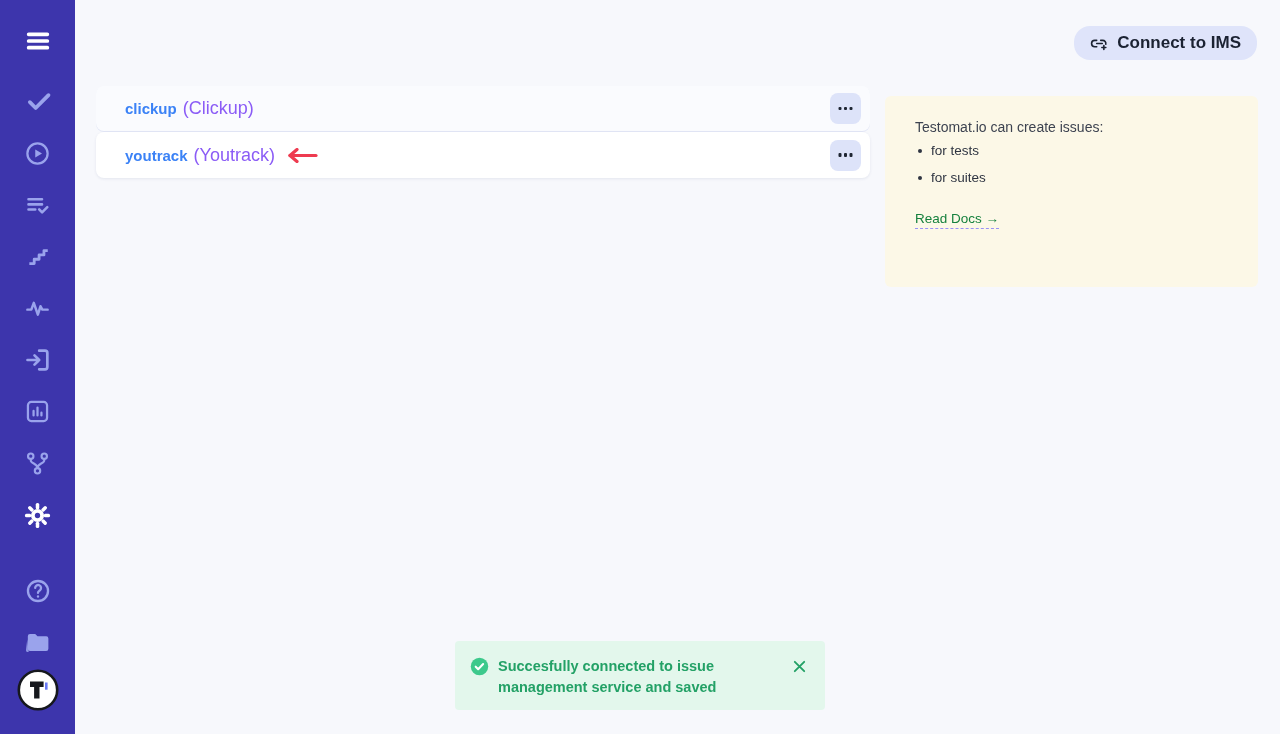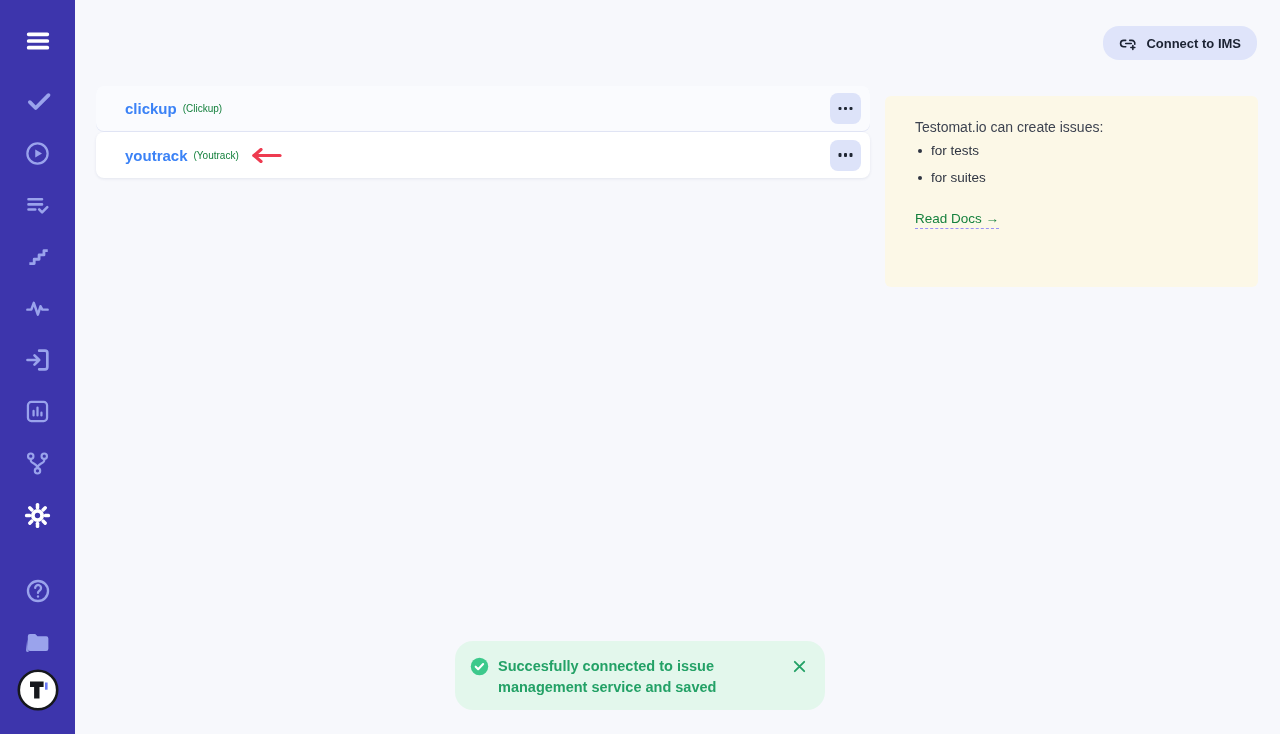--- a/index.html
+++ b/index.html
@@ -30,39 +30,39 @@
     position: absolute; left: 96px; top: 25px;
     font-size: 27px; font-weight: bold; color: #1a2132;
     letter-spacing: 0.2px;
   }
   .connect-btn {
     position: absolute; right: 23px; top: 26px; height: 34px;
     display: flex; align-items: center; gap: 8px;
     background: #dfe4fa; border: none; border-radius: 16px;
     padding: 0 16px; cursor: pointer;
     font-family: "Liberation Sans", sans-serif;
-    font-size: 13px; font-weight: bold; color: #1b2232; margin-left: 16px;
+    font-size: 17px; font-weight: bold; color: #1b2232; margin-left: 16px;
   }
 
   
   .ims-list { position: absolute; left: 96px; top: 86px; width: 774px; }
   .ims-row {
     width: 774px; height: 45px; position: relative;
     display: flex; align-items: center;
     padding: 0 9px 0 29px; border-radius: 8px;
     cursor: pointer;
   }
   .ims-row.muted { background: #fafbfe; box-shadow: 0 1px 0 #e3e7f6; }
   .ims-row.highlight {
     background: #ffffff; height: 46px; margin-top: 1px;
     box-shadow: 0 1px 3px rgba(60,64,120,0.10);
     z-index: 2;
   }
   .ims-name { font-size: 15px; font-weight: bold; color: #3b82f6; }
-  .ims-type { font-size: 10px; color: #15803d; margin-left: 6px; }
+  .ims-type { font-size: 18px; color: #8b5cf6; margin-left: 6px; }
   .ims-arrow { margin-left: 10px; display: flex; align-items: center; }
   .row-spacer { flex: 1; }
   .menu-btn {
     width: 31px; height: 31px; border: none; border-radius: 8px;
     background: #dde3f9; cursor: pointer; position: relative;
     display: flex; align-items: center; justify-content: center;
   }
   .dots {
     width: 3.5px; height: 3.5px; background: #1f2633; border-radius: 1px;
     box-shadow: -5.5px 0 0 #1f2633, 5.5px 0 0 #1f2633;
@@ -87,21 +87,21 @@
   .read-docs {
     display: inline-block; margin-top: 14px;
     font-size: 13.5px; color: #15803d; text-decoration: none;
     border-bottom: 1px dashed #9a91f5; padding-bottom: 2px;
     cursor: pointer;
   }
 
   
   .toast {
     position: absolute; left: 455px; top: 641px; width: 370px; height: 69px;
-    background: #e3f7ec; border-radius: 18px;
+    background: #e3f7ec; border-radius: 4px;
     display: flex; align-items: flex-start;
     padding: 15px 16px 0 15px;
   }
   .toast-check { flex: 0 0 auto; margin-top: 1px; }
   .toast-msg {
     flex: 1; margin-left: 9px; max-width: 290px;
     font-size: 14.5px; font-weight: bold; color: #23a166; line-height: 21px;
   }
   .toast-close {
     flex: 0 0 auto; background: none; border: none; cursor: pointer;

